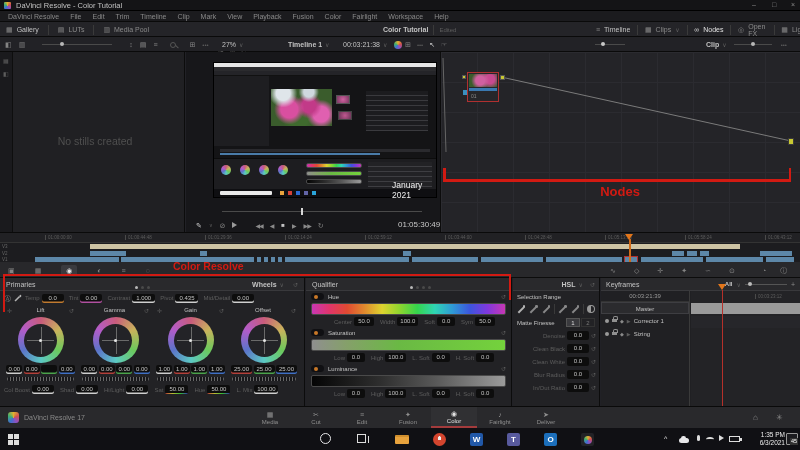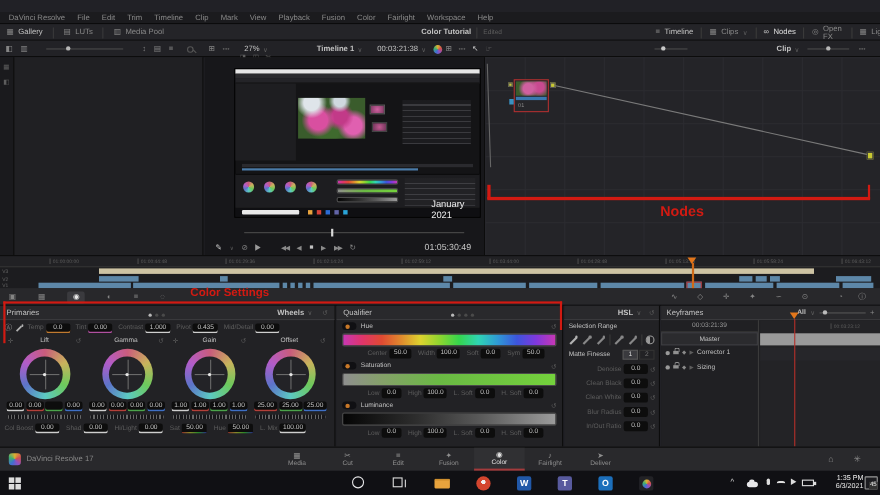--- a/index.html
+++ b/index.html
@@ -48,20 +48,27 @@
   .page.active .pi,.page.active .pl{color:#e2e2e2}
   .ann{color:#d21a12;font-weight:bold}
   .redline{background:#d21a12}
   input{outline:none}
 </style>
 </head>
 <body>
 
 <div id="root">
 
+  <div class="r" style="left:0;top:0;width:800px;height:11px;background:#141416;border-bottom:1px solid #000">
+    <span class="r mini-logo" style="left:4px;top:2px;width:7px;height:7px;border-radius:1px"></span>
+    <span class="r t8 gl" style="left:16px;top:1px;font-size:7.5px">DaVinci Resolve - Color Tutorial</span>
+    <span class="r t7 g" style="left:752px;top:1px">–</span>
+    <span class="r t7 g" style="left:772px;top:1px">□</span>
+    <span class="r t7 g" style="left:791px;top:1px">×</span>
+  </div>
 
   <div class="r row" style="left:0;top:11px;width:800px;height:11px;background:#1b1b1e;border-bottom:1px solid #0a0a0a;padding-left:8px;gap:11px">
     <span class="t7 g">DaVinci Resolve</span>
     <span class="t7 g">File</span>
     <span class="t7 g">Edit</span>
     <span class="t7 g">Trim</span>
     <span class="t7 g">Timeline</span>
     <span class="t7 g">Clip</span>
     <span class="t7 g">Mark</span>
     <span class="t7 g">View</span>
@@ -157,20 +164,21 @@
       <span class="t6 gd">◫</span>
       <span class="t6 gd">✄</span>
     </div>
   </div>
 
   <div class="r" style="left:0;top:52px;width:185px;height:180px;background:#202023;border-right:1px solid #0c0c0c">
     <div class="r" style="left:0;top:0;width:13px;height:180px;background:#1a1a1d;border-right:1px solid #0e0e0e">
       <span class="r t6 gd" style="left:3px;top:5px">▦</span>
       <span class="r t6 gd" style="left:3px;top:18px">◧</span>
     </div>
+    <div class="r" style="left:15px;top:83px;width:160px;text-align:center;font-size:10.5px;color:#4f4f4f">No stills created</div>
   </div>
 
   <div class="r" style="left:186px;top:52px;width:254px;height:180px;background:#17171a">
 
     <div class="r" style="left:27px;top:10px;width:224px;height:136px;background:#141416;border:1px solid #000">
       <div class="r" style="left:0;top:0;width:222px;height:4px;background:#e6e6e6"></div>
       <div class="r" style="left:0;top:4px;width:222px;height:4px;background:#2b2b2e"></div>
       <div class="r" style="left:0;top:8px;width:222px;height:5px;background:#242428;border-bottom:1px solid #111"></div>
       <div class="r" style="left:0;top:13px;width:55px;height:70px;background:#1e1e21"></div>
       <div class="r" style="left:57px;top:26px;width:61px;height:37px;background-color:#3a5c2c;background-image:
@@ -214,21 +222,21 @@
       <span class="t5 gd">∨</span>
       <span class="ic">⊘</span>
       <span class="spk"></span>
       <span class="t6 g" style="margin-left:8px;letter-spacing:-1px">◀◀</span>
       <span class="t6 g">◀</span>
       <span class="t6 gl">■</span>
       <span class="t6 g">▶</span>
       <span class="t6 g" style="letter-spacing:-1px">▶▶</span>
       <span class="ic">↻</span>
     </div>
-    <span class="r" style="left:200px;top:168px;font-size:8px;color:#c8c8c8">01:05:30:49</span>
+    <span class="r" style="left:212px;top:168px;font-size:8px;color:#c8c8c8">01:05:30:49</span>
   </div>
 
   <div class="r" style="left:440px;top:52px;width:360px;height:180px;background:#242428;border-left:1px solid #0c0c0c;
        background-image:linear-gradient(to right,#2b2b30 1px,transparent 1px),linear-gradient(to bottom,#2b2b30 1px,transparent 1px);background-size:36px 30px">
     <svg class="r" width="360" height="180" style="left:0;top:0">
       <line x1="60" y1="25" x2="350" y2="89" stroke="#7a7a7a" stroke-width="1"></line>
       <line x1="2" y1="6" x2="5" y2="100" stroke="#666" stroke-width="1"></line>
     </svg>
     <div class="r" style="left:26px;top:20px;width:32px;height:30px;background:#26262a;border:1px solid #b03030">
       <div class="r" style="left:1px;top:1px;width:28px;height:13px;background-color:#3a5c2c;background-image:radial-gradient(circle at 40% 50%,#d060a0 25%,transparent 50%),radial-gradient(circle at 75% 40%,#c84a90 20%,transparent 45%)"></div>
@@ -308,21 +316,21 @@
       <span class="ic">✦</span>
       <span class="ic">∽</span>
       <span class="ic">⊙</span>
     </div>
     <div class="r row" style="left:762px;top:0;height:16px;gap:14px">
       <span class="ic">◔</span>
       <span class="ic">ⓘ</span>
     </div>
   </div>
 
-  <div class="r ann" style="left:173px;top:260px;font-size:10.5px;z-index:30">Color Settings</div>
+  <div class="r ann" style="left:173px;top:260px;font-size:10.5px;z-index:30">Color Resolve</div>
   <div class="r redline" style="left:3px;top:274px;width:508px;height:2px;z-index:30"></div>
   <div class="r redline" style="left:3px;top:274px;width:2px;height:38px;z-index:30"></div>
   <div class="r redline" style="left:509px;top:274px;width:2px;height:26px;z-index:30"></div>
 
   <div class="r" style="left:0;top:278px;width:305px;height:128px;background:#222225;border-right:1px solid #0c0c0c">
     <div class="panelhead row" style="padding:0 6px;justify-content:space-between">
       <span class="t7 gl">Primaries</span>
       <span class="dots"><span></span><span></span><span></span></span>
       <span class="row" style="gap:3px">
         <span class="t7 gl" style="font-weight:bold">Wheels</span>

